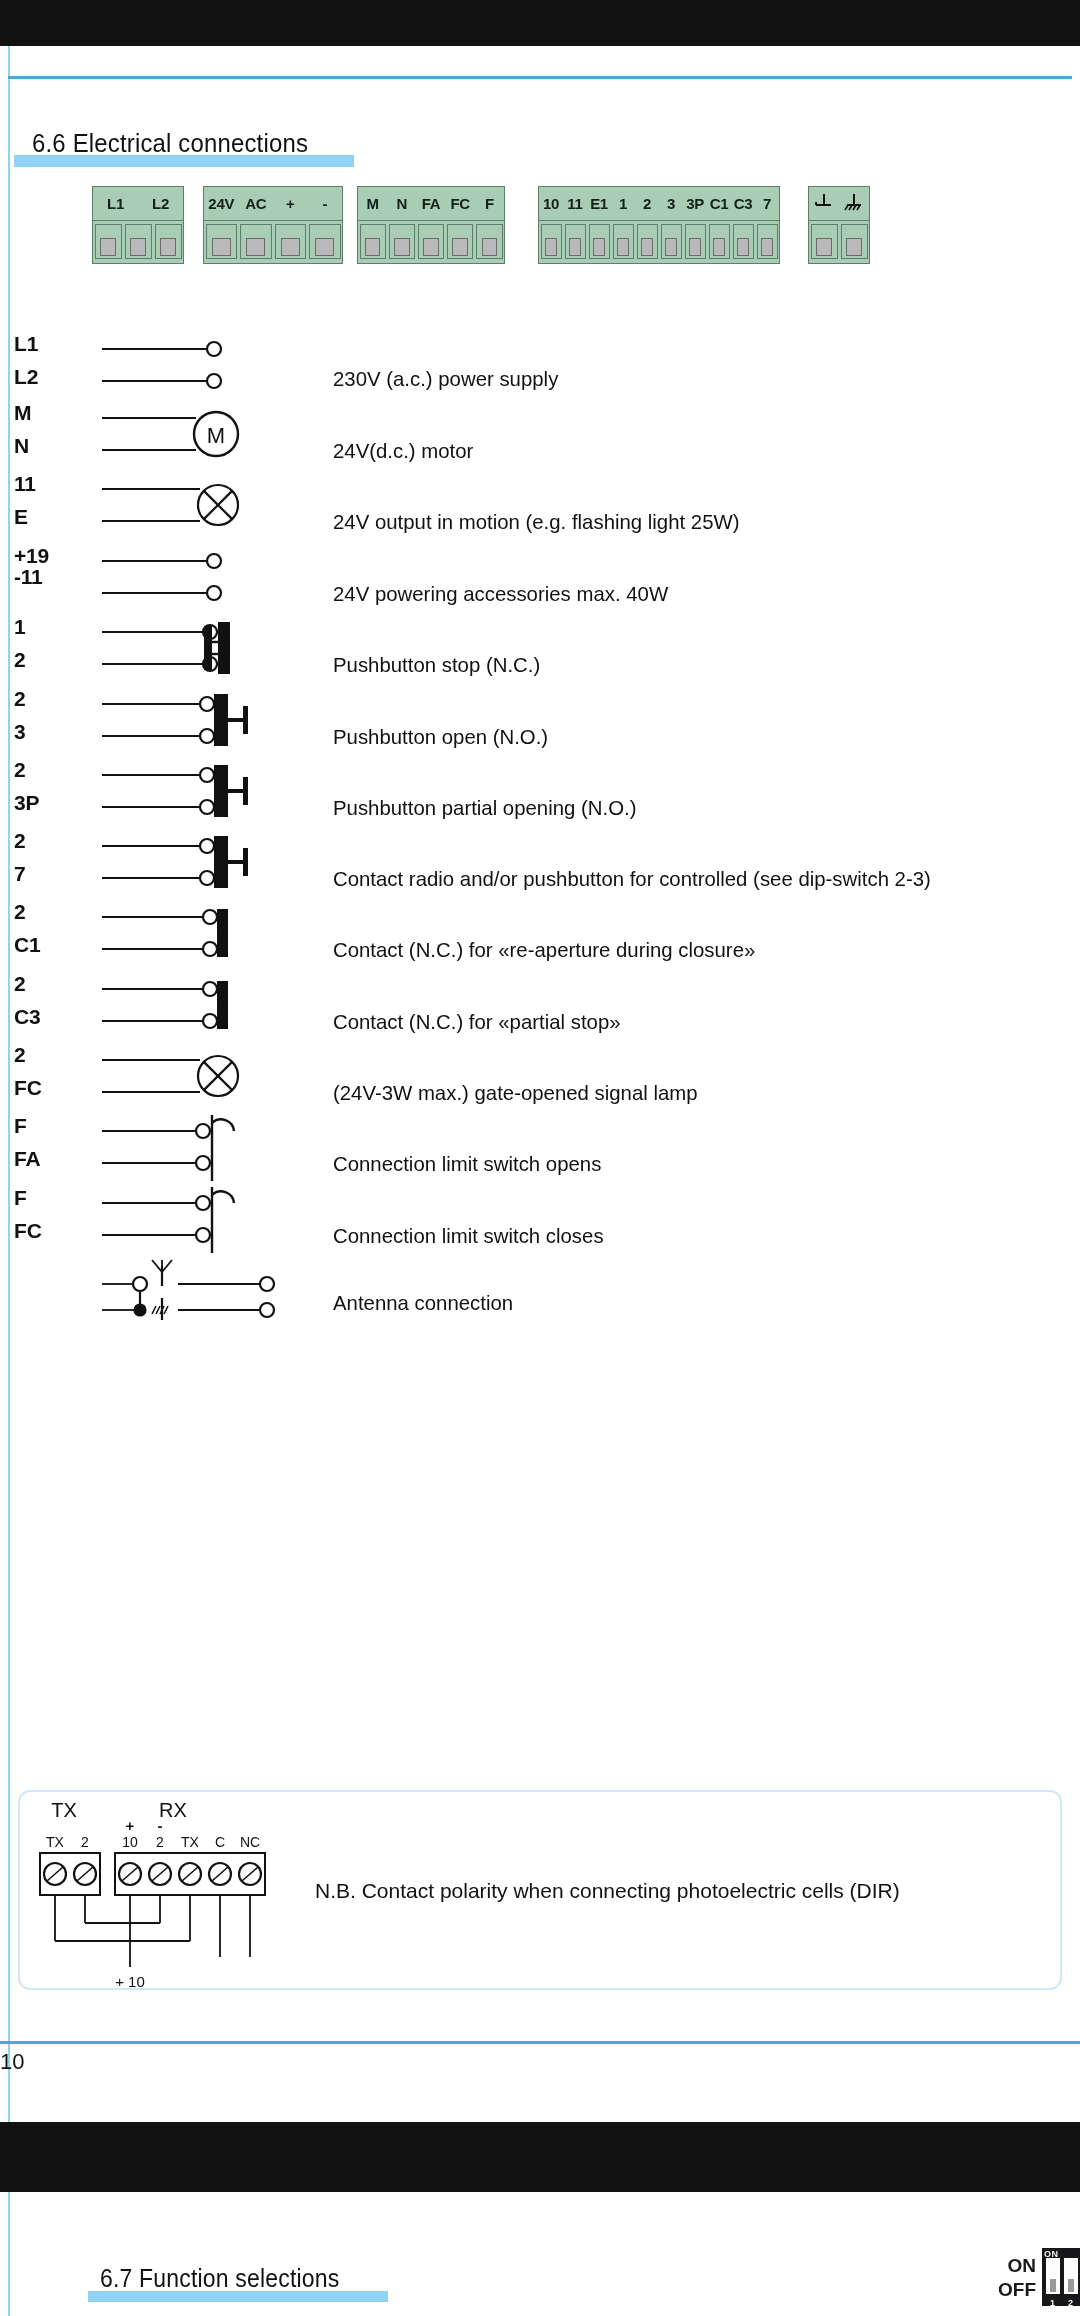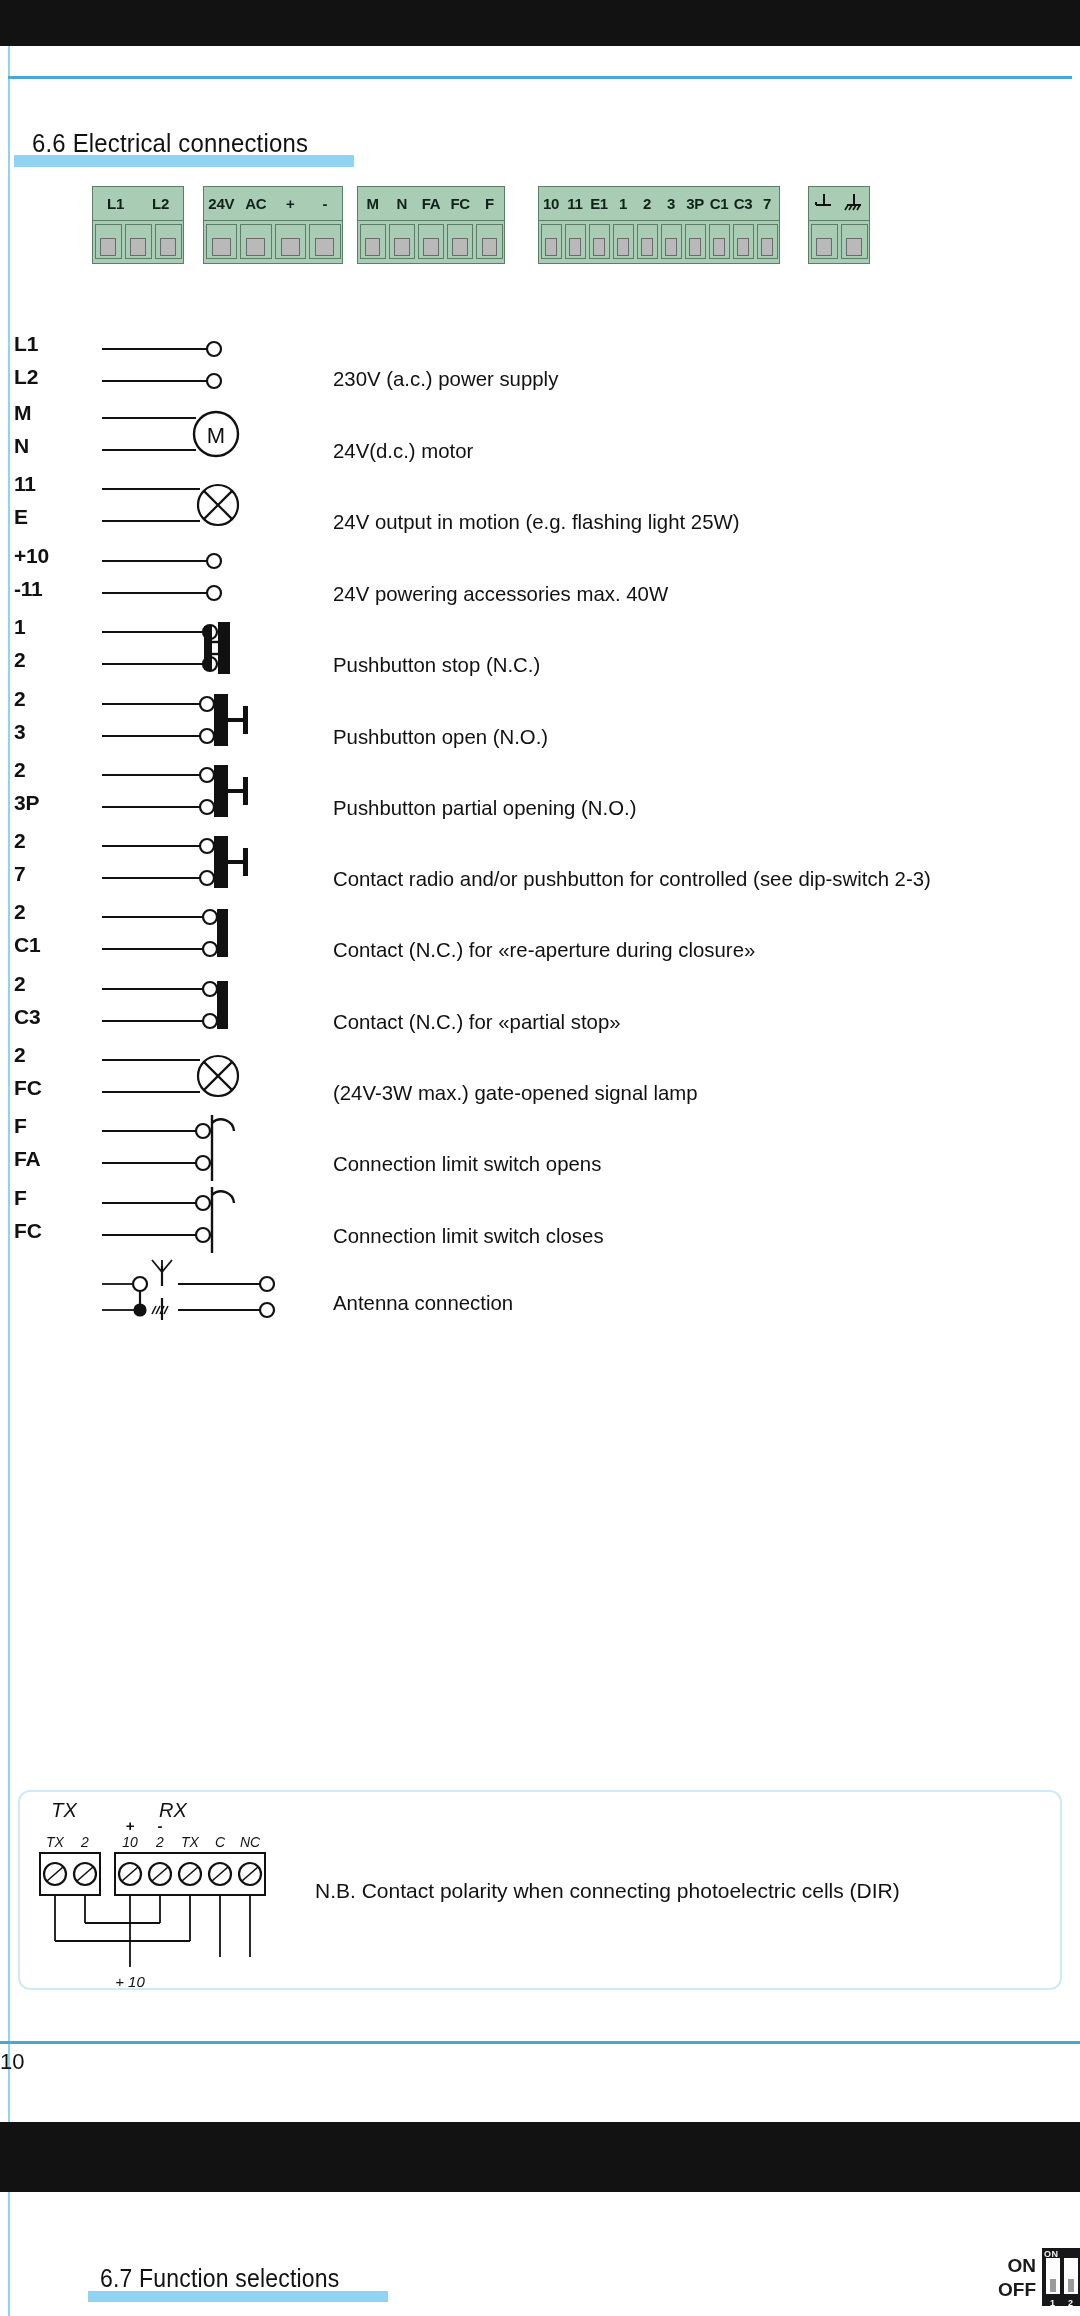--- a/index.html
+++ b/index.html
@@ -272,22 +272,22 @@
       <div class="sym"><svg width="180" height="72" viewBox="0 0 180 72">
           <line x1="2" y1="20" x2="100" y2="20" stroke="#111" stroke-width="2.2"></line>
           <line x1="2" y1="52" x2="100" y2="52" stroke="#111" stroke-width="2.2"></line>
           <circle cx="118" cy="36" r="20" fill="#fff" stroke="#111" stroke-width="2.2"></circle>
           <line x1="103.85786437626905" y1="21.85786437626905" x2="132.14213562373095" y2="50.14213562373095" stroke="#111" stroke-width="2.2"></line>
           <line x1="103.85786437626905" y1="50.14213562373095" x2="132.14213562373095" y2="21.85786437626905" stroke="#111" stroke-width="2.2"></line>
         </svg></div>
     </div>
     <div class="row" style="top: 541px;">
       <div class="term" style="top: 4px;">
-        <div style="margin-top: 0px;">+10</div>
-        <div style="margin-top: 12px;">-11</div>
+        <div style="margin-top: 0px;">+19</div>
+        <div style="">-11</div>
       </div>
       <div class="sym"><svg width="180" height="72" viewBox="0 0 180 72">
           <line x1="2" y1="20" x2="108" y2="20" stroke="#111" stroke-width="2.2"></line>
           <circle cx="114" cy="20" r="7" fill="#fff" stroke="#111" stroke-width="2.2"></circle>
           <line x1="2" y1="52" x2="108" y2="52" stroke="#111" stroke-width="2.2"></line>
           <circle cx="114" cy="52" r="7" fill="#fff" stroke="#111" stroke-width="2.2"></circle>
         </svg></div>
     </div>
     <div class="row" style="top: 612px;">
       <div class="term" style="top: 4px;">
@@ -435,21 +435,21 @@
           <line x1="68" y1="48" x2="64" y2="56" stroke="#111" stroke-width="1.5"></line>
           <line x1="78" y1="26" x2="160" y2="26" stroke="#111" stroke-width="2.2"></line>
           <circle cx="167" cy="26" r="7" fill="#fff" stroke="#111" stroke-width="2.2"></circle>
           <line x1="78" y1="52" x2="160" y2="52" stroke="#111" stroke-width="2.2"></line>
           <circle cx="167" cy="52" r="7" fill="#fff" stroke="#111" stroke-width="2.2"></circle>
         </svg></div>
     </div>
   </div>
 
 <div id="photobox"></div>
-<div id="photo-diagram" style="position: absolute; left: 18px; top: 1795px; width: 300px; height: 195px; font-style: italic;"><svg width="300" height="195" viewBox="0 0 300 195">
+<div id="photo-diagram" style="position: absolute; left: 18px; top: 1795px; width: 300px; height: 195px;"><svg width="300" height="195" viewBox="0 0 300 195">
       <text x="46" y="22" text-anchor="middle" font-family="&quot;Liberation Sans Narrow&quot;,&quot;Liberation Sans&quot;,sans-serif" font-size="20" fill="#111">TX</text>
       <text x="155" y="22" text-anchor="middle" font-family="&quot;Liberation Sans Narrow&quot;,&quot;Liberation Sans&quot;,sans-serif" font-size="20" fill="#111">RX</text>
       <text x="37" y="52" text-anchor="middle" font-family="&quot;Liberation Sans Narrow&quot;,&quot;Liberation Sans&quot;,sans-serif" font-size="14" fill="#111">TX</text>
       <text x="67" y="52" text-anchor="middle" font-family="&quot;Liberation Sans Narrow&quot;,&quot;Liberation Sans&quot;,sans-serif" font-size="14" fill="#111">2</text>
       <rect x="22" y="58" width="60" height="42" fill="#fff" stroke="#111" stroke-width="2"></rect>
       <circle cx="37" cy="79" r="11" fill="#fff" stroke="#111" stroke-width="2.2"></circle>
       <line x1="29" y1="86" x2="45" y2="72" stroke="#111" stroke-width="1.6"></line>
       <circle cx="67" cy="79" r="11" fill="#fff" stroke="#111" stroke-width="2.2"></circle>
       <line x1="59" y1="86" x2="75" y2="72" stroke="#111" stroke-width="1.6"></line>
       <text x="112" y="36" text-anchor="middle" font-family="&quot;Liberation Sans Narrow&quot;,&quot;Liberation Sans&quot;,sans-serif" font-size="15" font-weight="bold" fill="#111">+</text>

